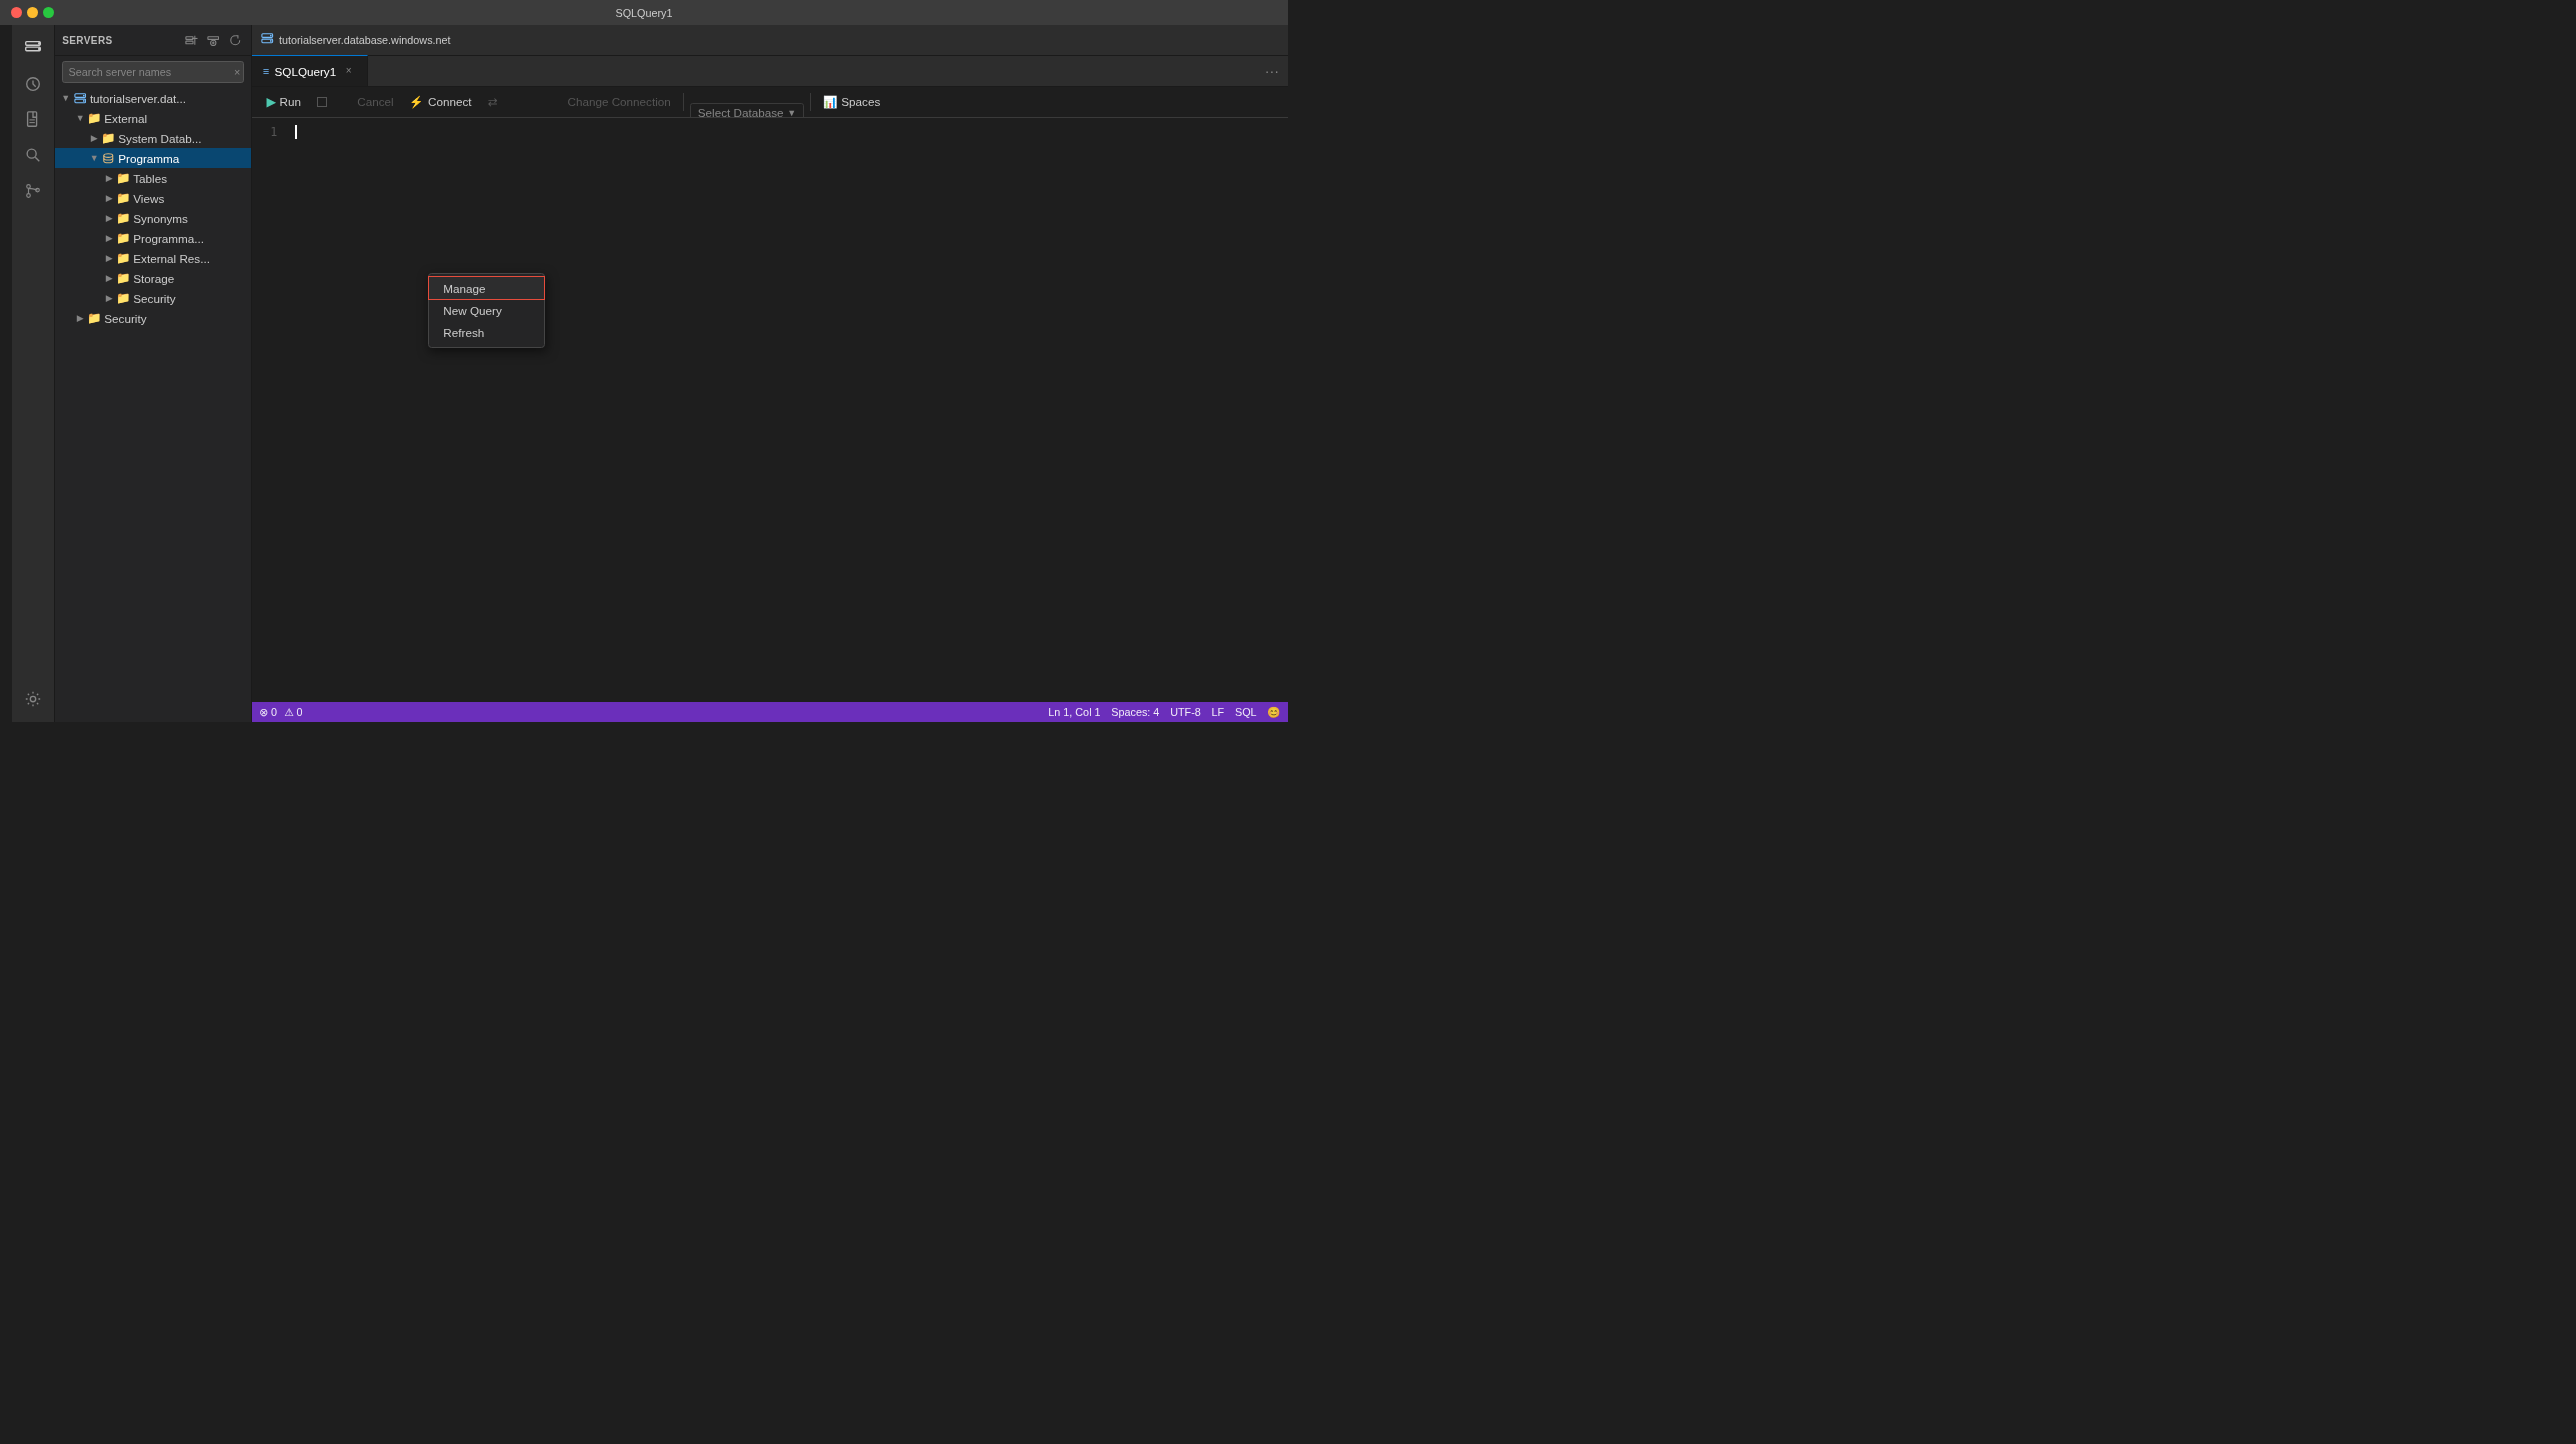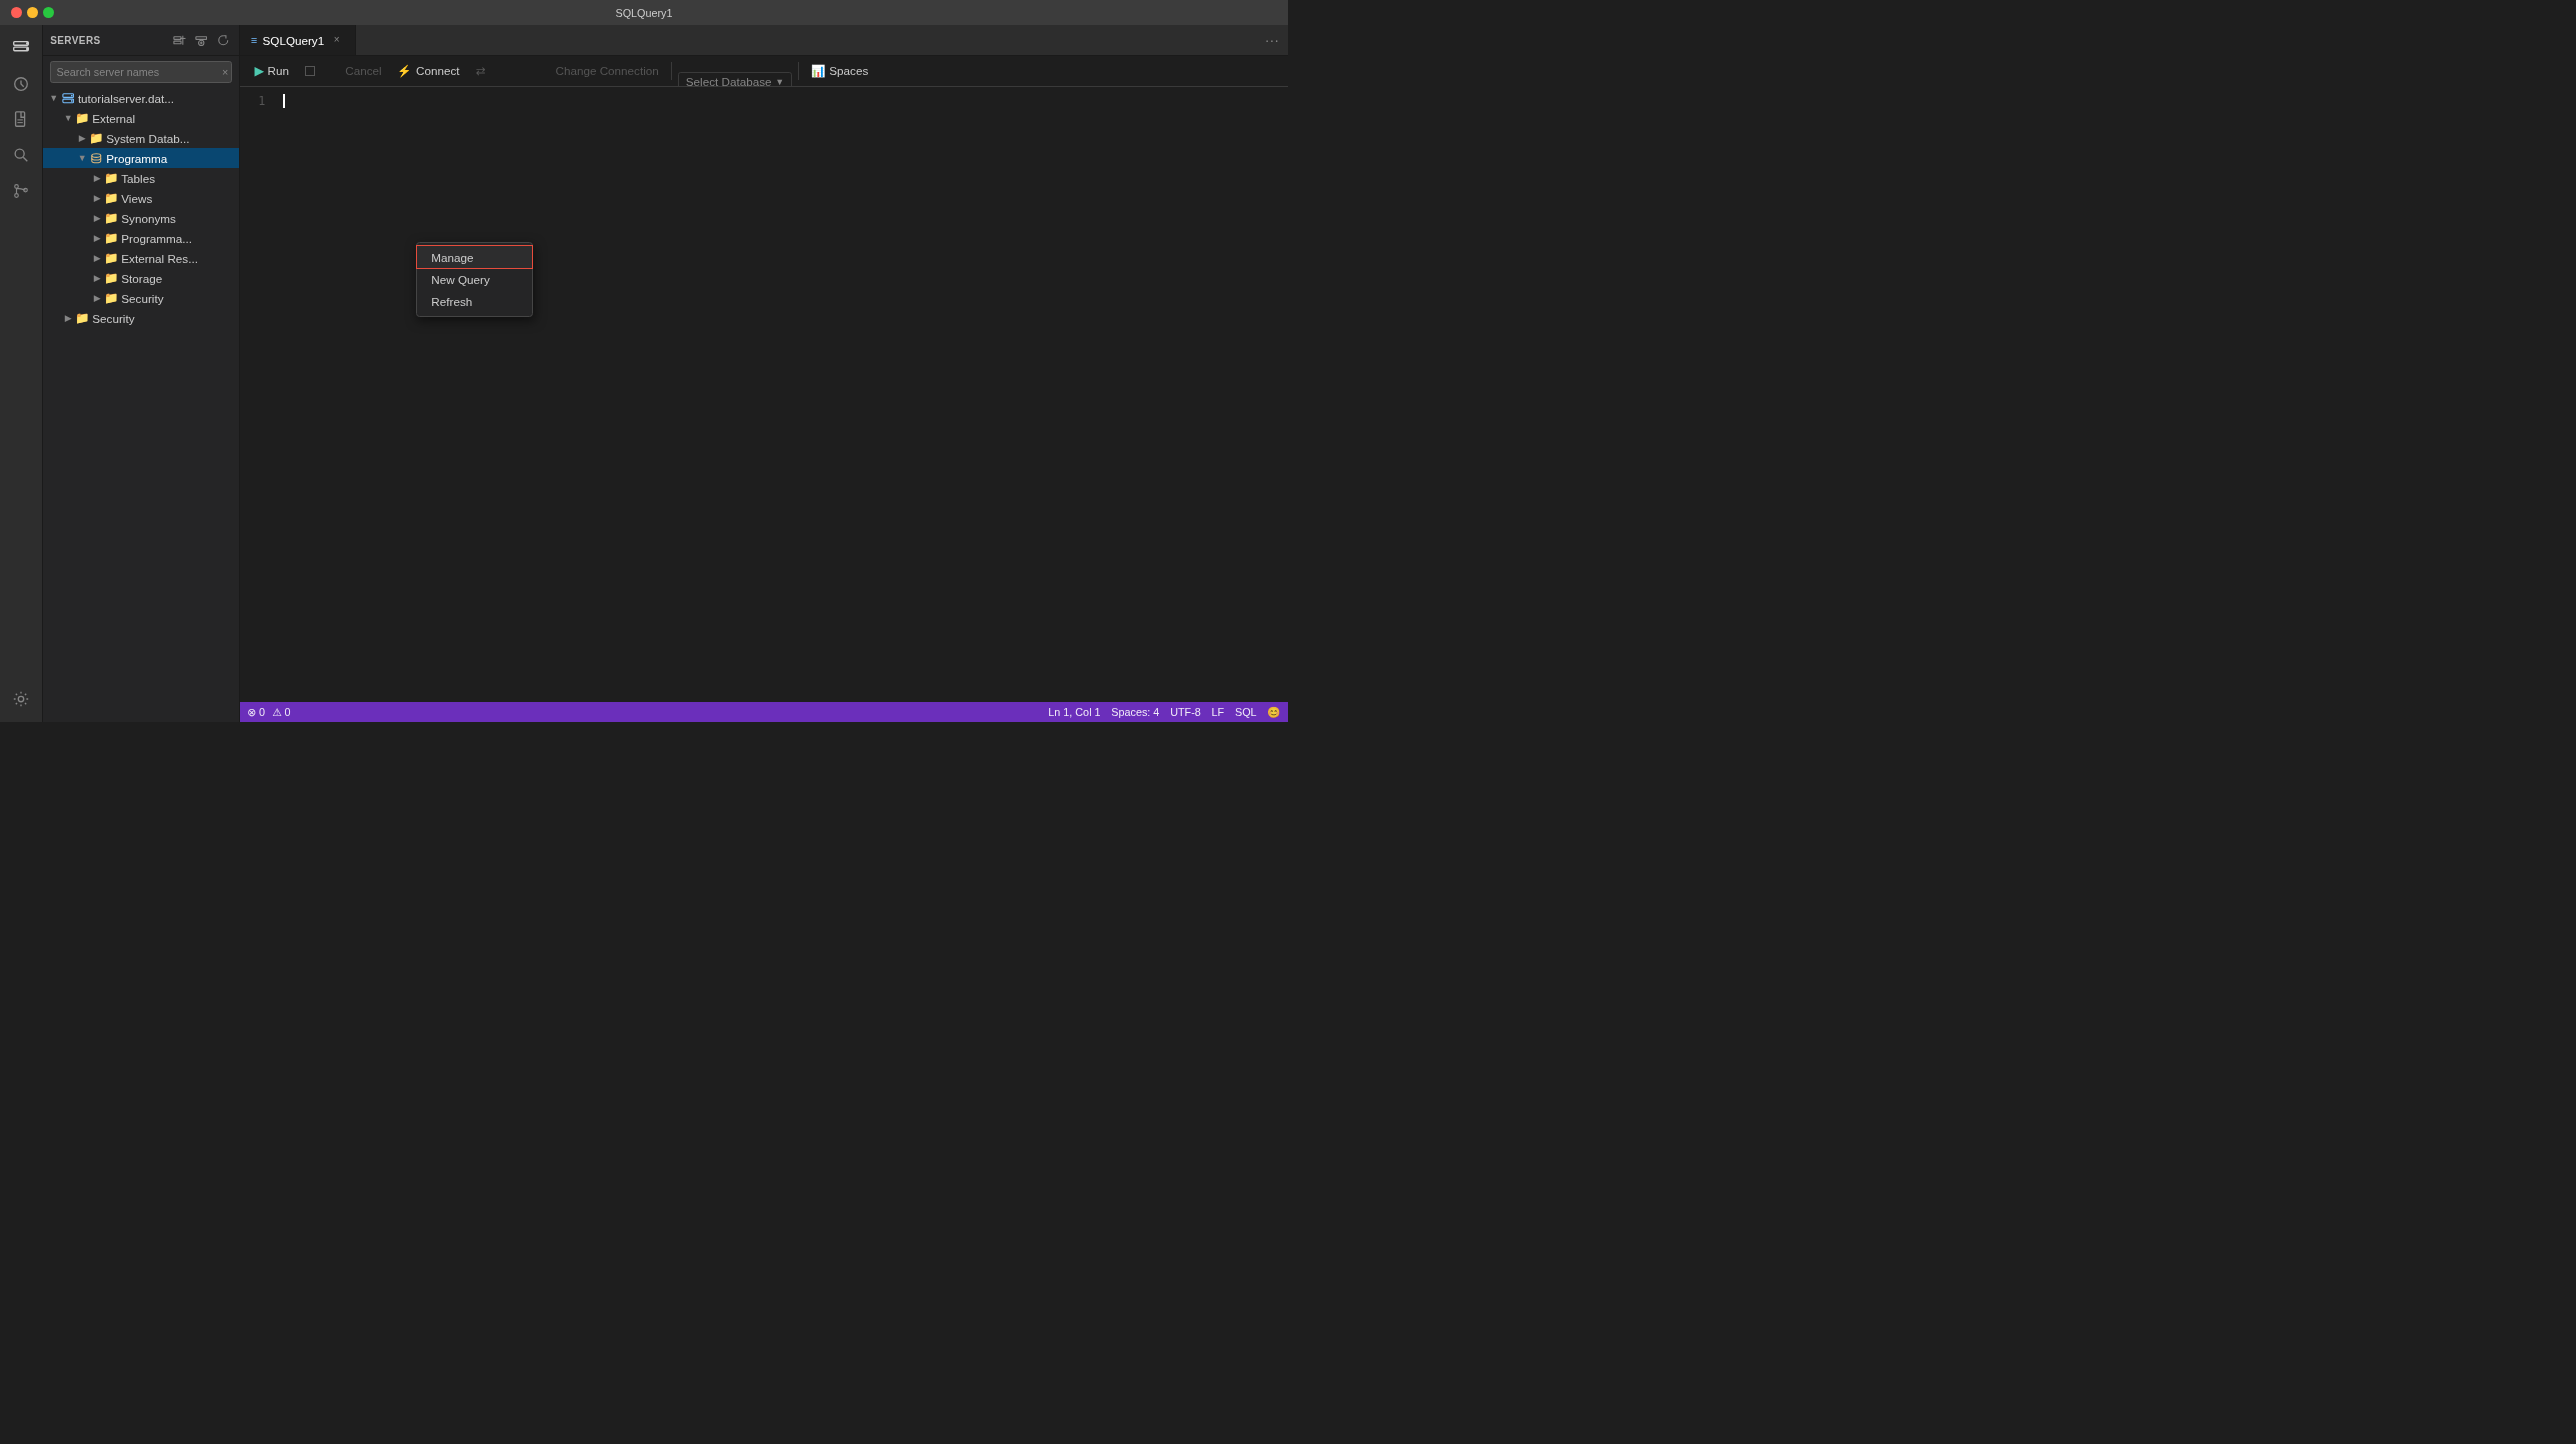--- a/index.html
+++ b/index.html
@@ -42,20 +42,21 @@
       cursor: pointer;
     }
     .tl-close { background: #ff5f57; }
     .tl-minimize { background: #febc2e; }
     .tl-maximize { background: #28c840; }
 
     
     .app-container {
       display: flex;
       height: calc(100% - 25px);
+      padding-left: 12px;
     }
 
     
     .activity-bar {
       width: 43px;
       background: #2d2d2d;
       display: flex;
       flex-direction: column;
       align-items: center;
       padding-top: 7.2px;
@@ -619,20 +620,31 @@
       <div class="tree-item indent-1">
         <div class="tree-chevron">▶</div>
         <div class="tree-icon folder-icon">📁</div>
         <span class="tree-label">Security</span>
       </div>
     </div>
   </div>
 
   <div class="main-content">
 
+    <div class="server-connection-tab">
+      <span class="server-tab-icon">
+        <svg width="12.5" height="12.5" viewBox="0 0 14 14" fill="none">
+          <rect x="1" y="2" width="12" height="4" rx="1" stroke="#75beff" stroke-width="1.2"></rect>
+          <rect x="1" y="8" width="12" height="4" rx="1" stroke="#75beff" stroke-width="1.2"></rect>
+          <circle cx="11" cy="4" r="1" fill="#75beff"></circle>
+          <circle cx="11" cy="10" r="1" fill="#75beff"></circle>
+        </svg>
+      </span>
+      <span style="font-size:10.8px; color:#ccc;">tutorialserver.database.windows.net</span>
+    </div>
 
     <div class="tab-bar">
       <div class="tab active">
         <span class="tab-icon">≡</span>
         <span>SQLQuery1</span>
         <div class="tab-close">×</div>
       </div>
       <div class="tab-bar-more">···</div>
     </div>
 

